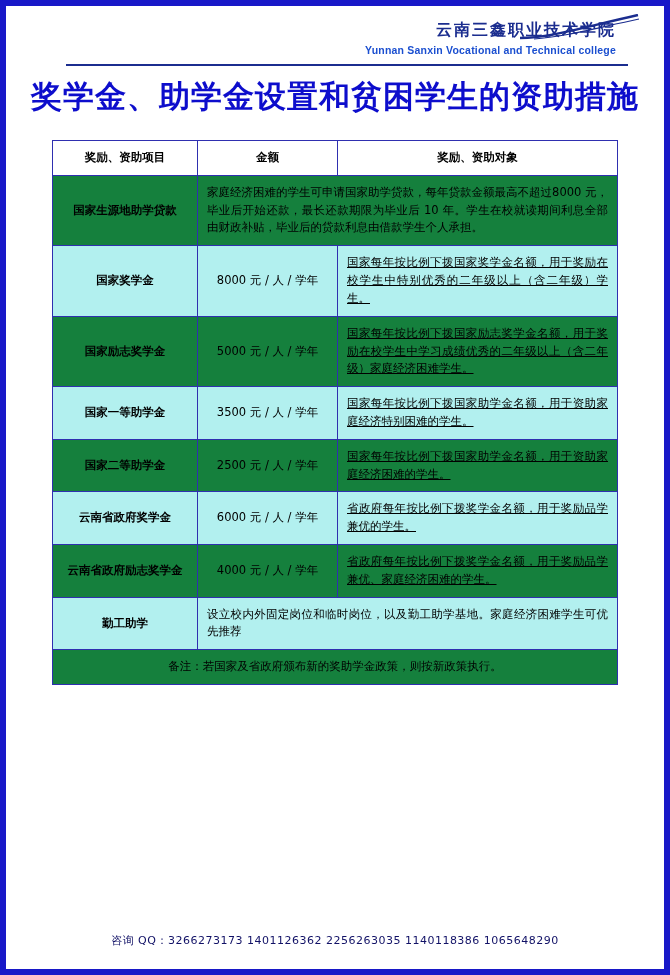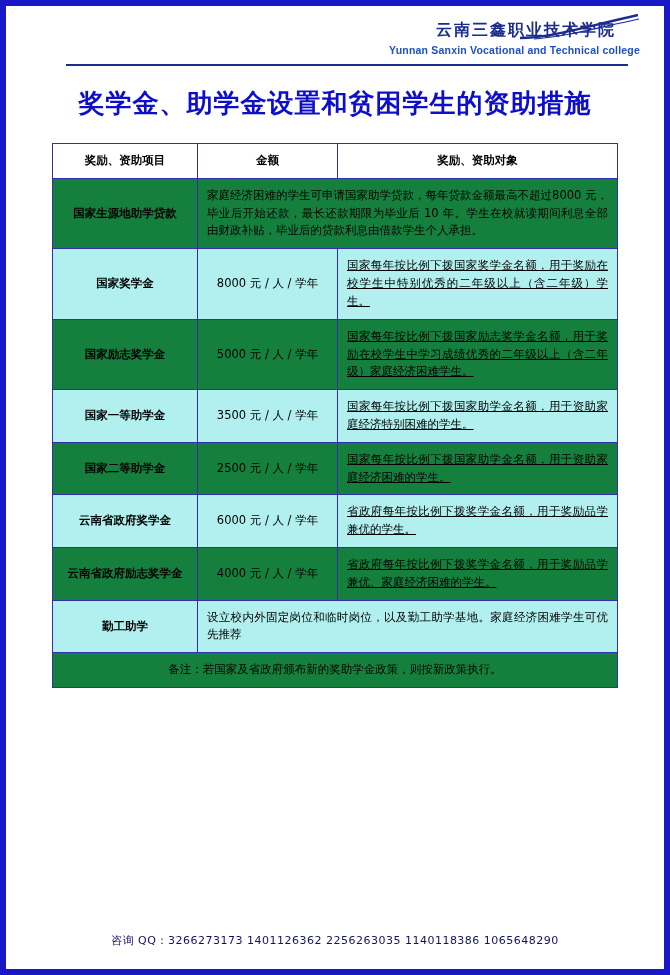--- a/index.html
+++ b/index.html
@@ -39,21 +39,21 @@
     text-align: right;
     padding-right: 48px;
     font-family: "DejaVu Sans", "Liberation Sans", sans-serif;
     font-size: 16px;
     font-weight: bold;
     color: #1b2d8f;
     letter-spacing: 2px;
   }
   .header-en {
     text-align: right;
-    padding-right: 24px;
+    padding-right: 48px;
     margin-top: 3px;
     font-family: "Liberation Sans", sans-serif;
     font-size: 10.5px;
     font-weight: bold;
     color: #1b4fd0;
     letter-spacing: 0.2px;
   }
   .header-rule {
     position: absolute;
     left: 60px;
@@ -66,24 +66,24 @@
     position: absolute;
     right: 24px;
     top: 8px;
     width: 120px;
     height: 26px;
     overflow: hidden;
   }
 
   
   .title {
-    margin-top: 14px;
+    margin-top: 4px;
     text-align: center;
     font-family: Liberation Serif, serif;
-    font-size: 26px;
+    font-size: 31px;
     font-weight: bold;
     color: #0d0dcc;
     letter-spacing: 1px;
   }
 
   
   .table-wrap {
     margin: 22px 46px 0 46px;
   }
   table.grid {

